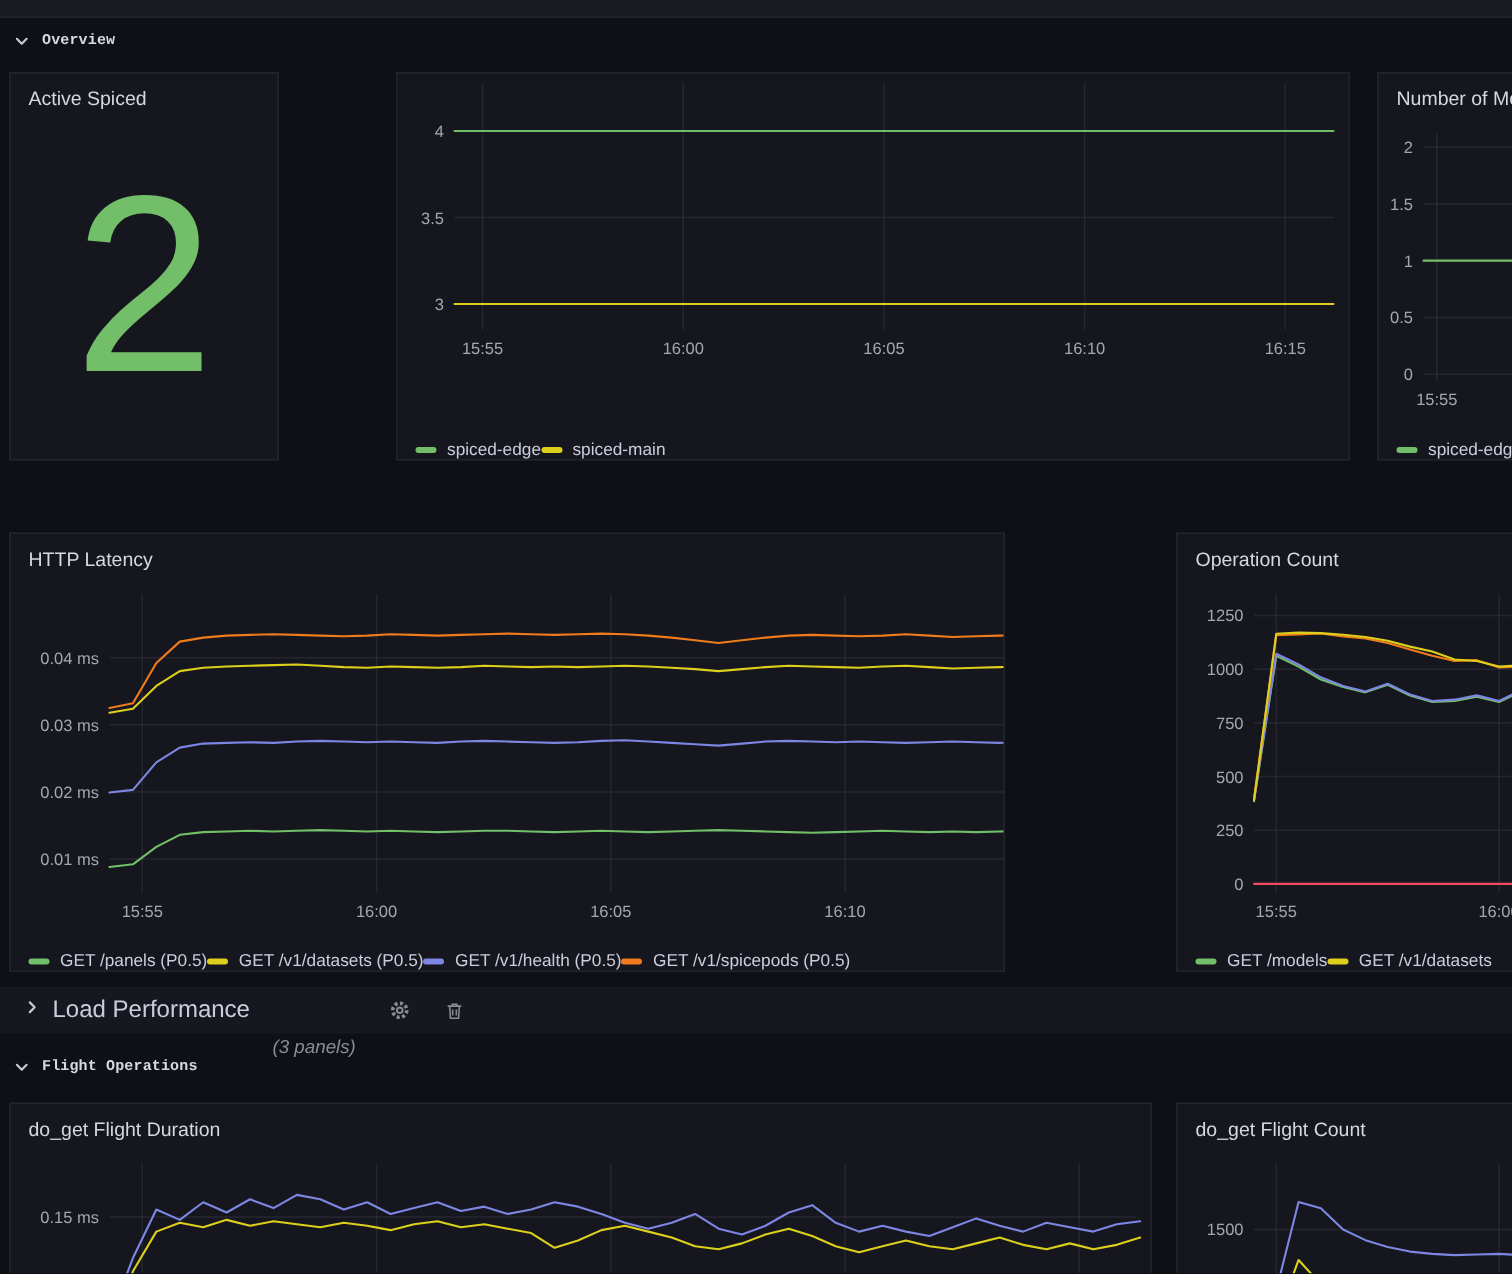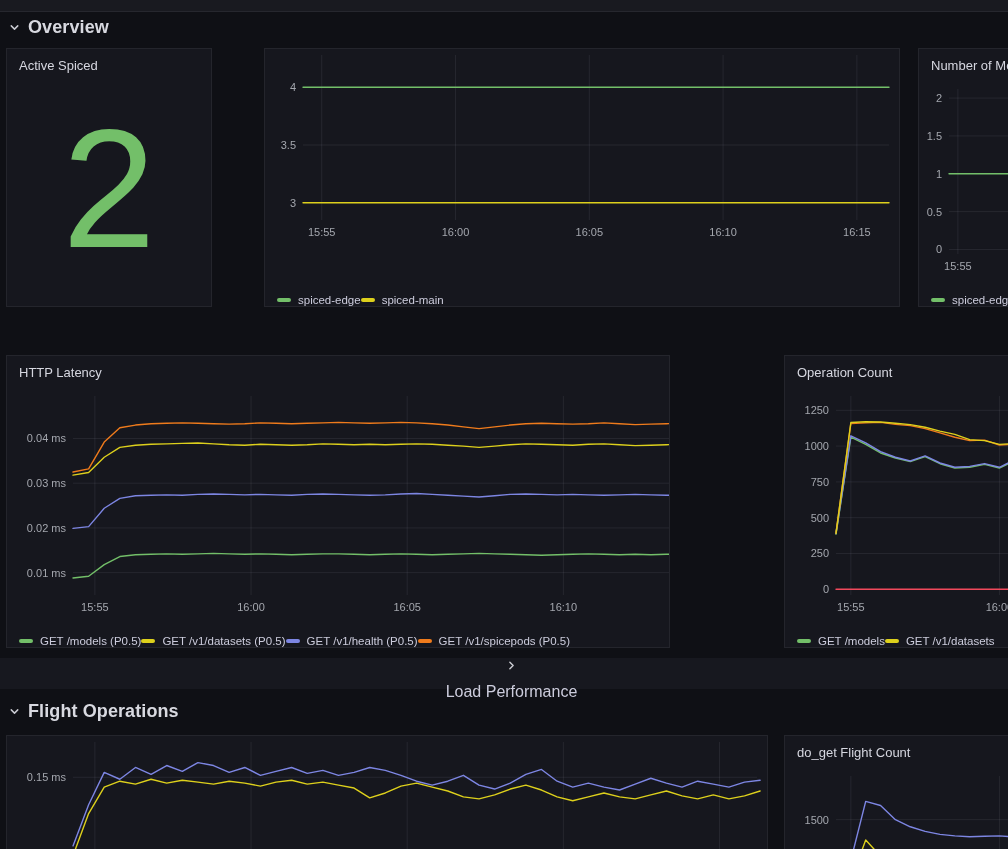--- a/index.html
+++ b/index.html
@@ -13,26 +13,26 @@
   .topbar{
     position:absolute;left:0;top:0;width:1008px;height:12px;
     background:#191a20;border-bottom:1px solid #26272e;
   }
   .section-header{
     position:absolute;display:flex;align-items:center;gap:7px;
     height:22px;cursor:pointer;
   }
   .section-header .chev{width:13px;height:13px;flex:0 0 auto;display:flex;}
   .section-header .sh-label{
-    font-size:18px;font-weight:bold;color:#d8d9e0;letter-spacing:.1px;
+    font-size:10px;font-weight:bold;color:#d8d9e0;letter-spacing:.1px;font-family:Liberation Mono, monospace;
   }
   .row-collapsed{
     position:absolute;left:0;width:1008px;height:31px;
     background:#17181f;display:flex;align-items:center;
-    padding-left:15px;gap:7px;cursor:pointer;flex-direction:column;
+    padding-left:15px;gap:7px;cursor:pointer;
   }
   .row-collapsed .note{
     font-size:12.5px;font-style:italic;color:#8b8d96;margin-left:8px;margin-top:48px;
   }
   .row-icon{width:16px;height:16px;display:flex;align-items:center;justify-content:center;
     margin-left:14px;cursor:pointer;opacity:.85;}
   .panel{
     position:absolute;background:#16171e;border:1px solid #24252c;
     display:flex;flex-direction:column;overflow:hidden;
   }
@@ -64,21 +64,21 @@
 
   <div class="section-header" style="left:8px;top:16px;">
     <span class="chev">
       <svg viewBox="0 0 16 16" width="13" height="13">
           <path d="M4 6l4 4 4-4" stroke="#c9cad1" stroke-width="1.8" fill="none" stroke-linecap="round" stroke-linejoin="round"></path>
         </svg>
     </span>
     <span class="sh-label">Overview</span>
   </div>
 
-  <div class="panel" style="left:6px;top:48px;width:206px;height:259px;">
+  <div class="panel" style="left:6px;top:48px;width:180px;height:259px;">
     <div class="panel-title">Active Spiced</div>
     <div class="stat-value">2</div>
   </div>
 
   <div class="panel" style="left:264px;top:48px;width:636px;height:259px;">
     <div class="chart">
         <svg width="634" height="193">
           <g>
             <line x1="56.730593607305934" y1="6" x2="56.730593607305934" y2="171" stroke="rgba(204,204,220,0.09)" stroke-width="1"></line>
             <text x="56.730593607305934" y="187" text-anchor="middle" fill="#a4a7ae" font-size="11" font-family="Liberation Sans, DejaVu Sans, sans-serif">15:55</text>
@@ -181,21 +181,21 @@
             <polyline points="66,188.0067415730337 81.61643835616438,186.2179775280899 97.23287671232877,174.59101123595505 112.84931506849315,166.54157303370786 128.46575342465755,164.75280898876403 144.08219178082192,164.3056179775281 159.6986301369863,163.85842696629214 175.3150684931507,164.3056179775281 190.9315068493151,163.85842696629214 206.54794520547946,163.41123595505618 222.16438356164386,163.85842696629214 237.78082191780825,164.3056179775281 253.39726027397262,163.85842696629214 269.013698630137,164.3056179775281 284.6301369863014,164.75280898876403 300.2465753424658,164.3056179775281 315.8630136986302,163.85842696629214 331.47945205479454,163.85842696629214 347.09589041095893,164.3056179775281 362.7123287671233,164.75280898876403 378.3287671232877,164.3056179775281 393.94520547945206,163.85842696629214 409.5616438356165,164.3056179775281 425.17808219178085,164.75280898876403 440.79452054794524,164.3056179775281 456.4109589041096,163.85842696629214 472.02739726027403,163.41123595505618 487.64383561643837,163.85842696629214 503.2602739726028,164.3056179775281 518.8767123287671,164.75280898876403 534.4931506849316,165.20000000000002 550.1095890410959,164.75280898876403 565.7260273972604,164.3056179775281 581.3424657534247,163.85842696629214 596.9589041095891,164.3056179775281 612.5753424657535,164.75280898876403 628.1917808219179,164.3056179775281 643.8082191780823,164.75280898876403 659.4246575342466,164.3056179775281 675.0410958904109,163.85842696629214 690.6575342465754,164.3056179775281 706.2739726027398,164.75280898876403 721.8904109589041,164.3056179775281 737.5068493150686,164.3056179775281 753.123287671233,164.3056179775281" fill="none" stroke="#73bf69" stroke-width="1.4" stroke-linejoin="round" stroke-linecap="round"></polyline>
             <polyline points="66,85.15280898876405 81.61643835616438,82.46966292134834 97.23287671232877,67.26516853932587 112.84931506849315,57.42696629213485 128.46575342465755,55.19101123595507 144.08219178082192,54.296629213483165 159.6986301369863,53.849438202247185 175.3150684931507,53.402247191011256 190.9315068493151,52.95505617977528 206.54794520547946,53.849438202247185 222.16438356164386,54.743820224719094 237.78082191780825,55.19101123595507 253.39726027397262,54.296629213483165 269.013698630137,54.743820224719094 284.6301369863014,55.19101123595507 300.2465753424658,54.743820224719094 315.8630136986302,53.849438202247185 331.47945205479454,54.296629213483165 347.09589041095893,54.743820224719094 362.7123287671233,54.296629213483165 378.3287671232877,54.743820224719094 393.94520547945206,54.296629213483165 409.5616438356165,53.849438202247185 425.17808219178085,54.296629213483165 440.79452054794524,55.19101123595507 456.4109589041096,56.08539325842697 472.02739726027403,57.42696629213485 487.64383561643837,56.08539325842697 503.2602739726028,54.743820224719094 518.8767123287671,53.849438202247185 534.4931506849316,54.296629213483165 550.1095890410959,54.743820224719094 565.7260273972604,55.19101123595507 581.3424657534247,54.296629213483165 596.9589041095891,53.849438202247185 612.5753424657535,54.743820224719094 628.1917808219179,55.63820224719104 643.8082191780823,55.19101123595507 659.4246575342466,54.743820224719094 675.0410958904109,54.296629213483165 690.6575342465754,54.743820224719094 706.2739726027398,55.19101123595507 721.8904109589041,54.743820224719094 737.5068493150686,54.743820224719094 753.123287671233,55.19101123595507" fill="none" stroke="#ddd01c" stroke-width="1.4" stroke-linejoin="round" stroke-linecap="round"></polyline>
             <polyline points="66,138.3685393258427 81.61643835616438,136.5797752808989 97.23287671232877,118.24494382022472 112.84931506849315,108.40674157303371 128.46575342465755,105.72359550561801 144.08219178082192,105.27640449438204 159.6986301369863,104.82921348314608 175.3150684931507,105.27640449438204 190.9315068493151,104.38202247191013 206.54794520547946,103.93483146067418 222.16438356164386,104.38202247191013 237.78082191780825,104.82921348314608 253.39726027397262,104.38202247191013 269.013698630137,104.82921348314608 284.6301369863014,105.27640449438204 300.2465753424658,104.38202247191013 315.8630136986302,103.93483146067418 331.47945205479454,104.38202247191013 347.09589041095893,104.82921348314608 362.7123287671233,105.27640449438204 378.3287671232877,104.82921348314608 393.94520547945206,103.93483146067418 409.5616438356165,103.48764044943823 425.17808219178085,104.38202247191013 440.79452054794524,105.27640449438204 456.4109589041096,106.17078651685394 472.02739726027403,107.06516853932584 487.64383561643837,105.72359550561801 503.2602739726028,104.38202247191013 518.8767123287671,103.93483146067418 534.4931506849316,104.38202247191013 550.1095890410959,104.82921348314608 565.7260273972604,104.38202247191013 581.3424657534247,104.82921348314608 596.9589041095891,105.27640449438204 612.5753424657535,104.82921348314608 628.1917808219179,104.38202247191013 643.8082191780823,104.82921348314608 659.4246575342466,105.27640449438204 675.0410958904109,104.82921348314608 690.6575342465754,104.38202247191013 706.2739726027398,104.82921348314608 721.8904109589041,105.27640449438204 737.5068493150686,104.82921348314608 753.123287671233,104.38202247191013" fill="none" stroke="#7d86e3" stroke-width="1.4" stroke-linejoin="round" stroke-linecap="round"></polyline>
             <polyline points="66,82.02247191011237 81.61643835616438,78.89213483146068 97.23287671232877,52.06067415730338 112.84931506849315,37.750561797752816 128.46575342465755,35.0674157303371 144.08219178082192,33.72584269662923 159.6986301369863,33.27865168539326 175.3150684931507,32.83146067415733 190.9315068493151,33.27865168539326 206.54794520547946,33.72584269662923 222.16438356164386,34.17303370786516 237.78082191780825,33.72584269662923 253.39726027397262,32.83146067415733 269.013698630137,33.27865168539326 284.6301369863014,33.72584269662923 300.2465753424658,33.27865168539326 315.8630136986302,32.83146067415733 331.47945205479454,32.384269662921355 347.09589041095893,32.83146067415733 362.7123287671233,33.27865168539326 378.3287671232877,32.83146067415733 393.94520547945206,32.384269662921355 409.5616438356165,32.83146067415733 425.17808219178085,33.72584269662923 440.79452054794524,35.0674157303371 456.4109589041096,36.856179775280914 472.02739726027403,38.64494382022472 487.64383561643837,36.856179775280914 503.2602739726028,35.0674157303371 518.8767123287671,33.72584269662923 534.4931506849316,33.27865168539326 550.1095890410959,33.72584269662923 565.7260273972604,34.17303370786516 581.3424657534247,33.72584269662923 596.9589041095891,32.83146067415733 612.5753424657535,33.72584269662923 628.1917808219179,34.62022471910113 643.8082191780823,34.17303370786516 659.4246575342466,33.72584269662923 675.0410958904109,33.27865168539326 690.6575342465754,33.72584269662923 706.2739726027398,34.17303370786516 721.8904109589041,33.72584269662923 737.5068493150686,33.72584269662923 753.123287671233,34.17303370786516" fill="none" stroke="#ef7b1c" stroke-width="1.4" stroke-linejoin="round" stroke-linecap="round"></polyline>
           </g>
         </svg>
       </div>
     <div class="legend">
         <span class="legend-item">
           <span class="legend-swatch" style="background: rgb(115, 191, 105);"></span>
-          <span class="legend-label">GET /models (P0.5)</span>
+          <span class="legend-label">GET /panels (P0.5)</span>
         </span>
         <span class="legend-item">
           <span class="legend-swatch" style="background: rgb(221, 208, 28);"></span>
           <span class="legend-label">GET /v1/datasets (P0.5)</span>
         </span>
         <span class="legend-item">
           <span class="legend-swatch" style="background: rgb(125, 134, 227);"></span>
           <span class="legend-label">GET /v1/health (P0.5)</span>
         </span>
         <span class="legend-item">
@@ -277,20 +277,21 @@
   <div class="section-header" style="left:8px;top:700px;">
     <span class="chev">
       <svg viewBox="0 0 16 16" width="13" height="13">
           <path d="M4 6l4 4 4-4" stroke="#c9cad1" stroke-width="1.8" fill="none" stroke-linecap="round" stroke-linejoin="round"></path>
         </svg>
     </span>
     <span class="sh-label">Flight Operations</span>
   </div>
 
   <div class="panel" style="left:6px;top:735px;width:762px;height:260px;">
+    <div class="panel-title">do_get Flight Duration</div>
     <div class="chart">
         <svg width="760" height="224">
           <g>
             <line x1="87.86301369863014" y1="6" x2="87.86301369863014" y2="202" stroke="rgba(204,204,220,0.09)" stroke-width="1"></line>
             <text x="87.86301369863014" y="218" text-anchor="middle" fill="#a4a7ae" font-size="11" font-family="Liberation Sans, DejaVu Sans, sans-serif">15:55</text>
             <line x1="244.027397260274" y1="6" x2="244.027397260274" y2="202" stroke="rgba(204,204,220,0.09)" stroke-width="1"></line>
             <text x="244.027397260274" y="218" text-anchor="middle" fill="#a4a7ae" font-size="11" font-family="Liberation Sans, DejaVu Sans, sans-serif">16:00</text>
             <line x1="400.1917808219178" y1="6" x2="400.1917808219178" y2="202" stroke="rgba(204,204,220,0.09)" stroke-width="1"></line>
             <text x="400.1917808219178" y="218" text-anchor="middle" fill="#a4a7ae" font-size="11" font-family="Liberation Sans, DejaVu Sans, sans-serif">16:05</text>
             <line x1="556.3561643835617" y1="6" x2="556.3561643835617" y2="202" stroke="rgba(204,204,220,0.09)" stroke-width="1"></line>

